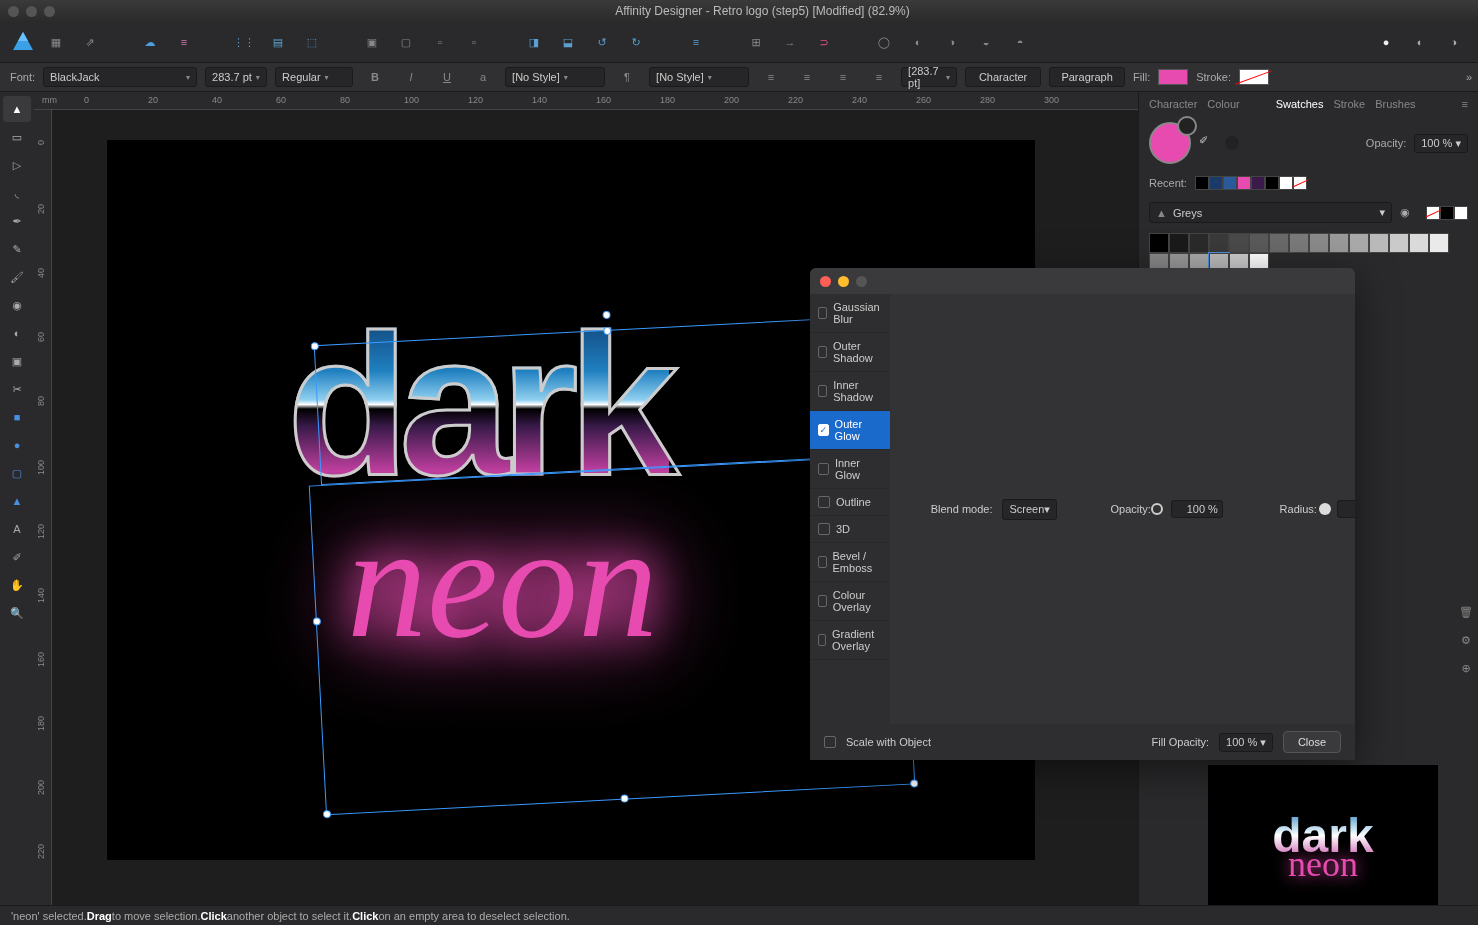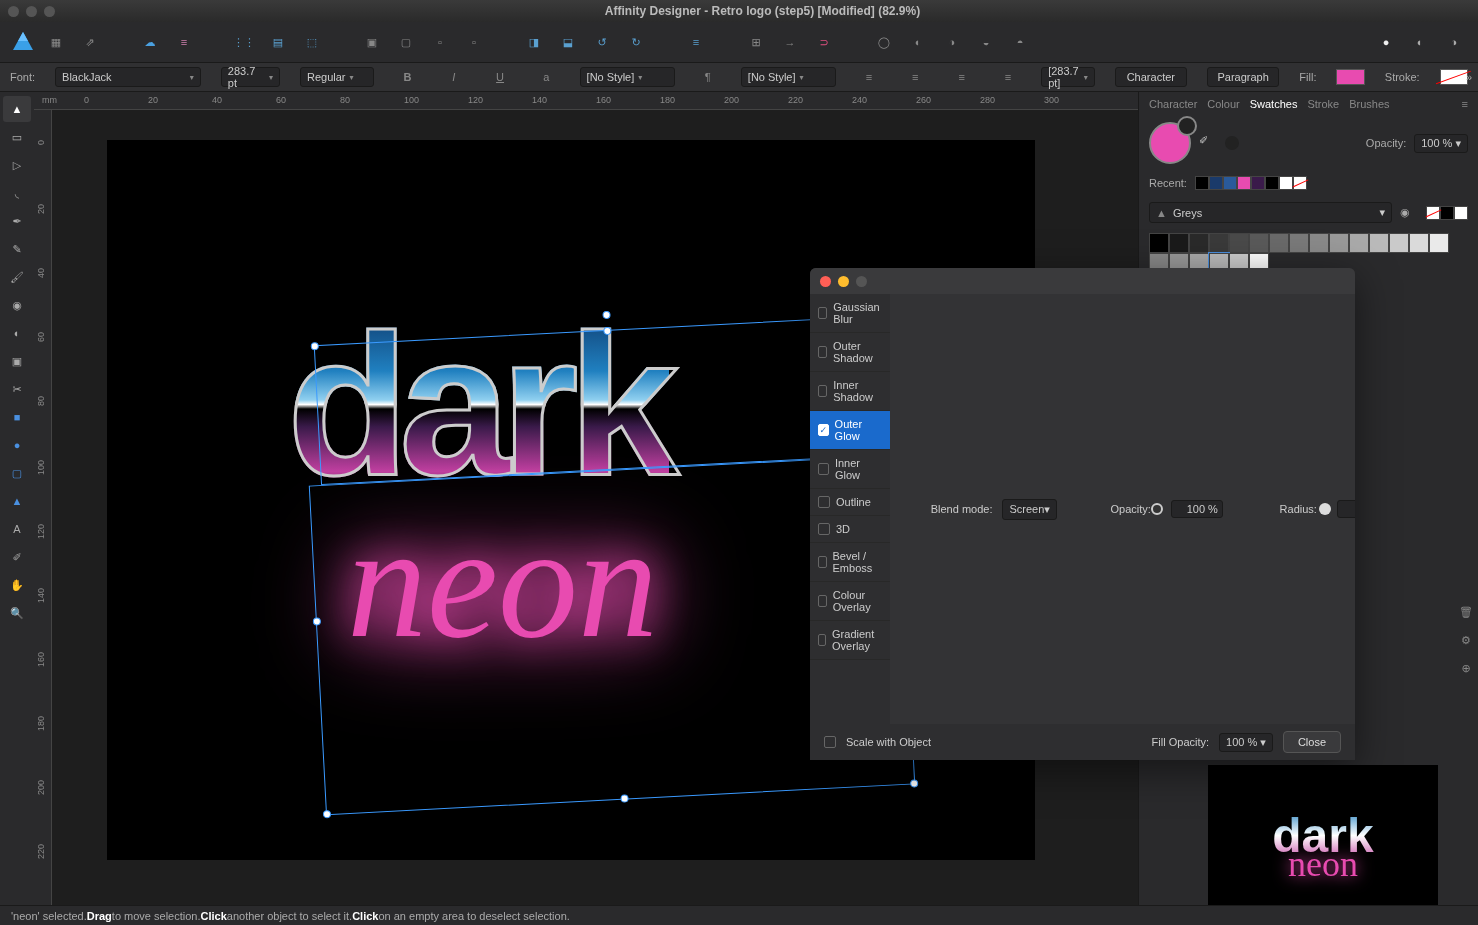--- a/index.html
+++ b/index.html
@@ -1,25 +1,25 @@
 <!DOCTYPE html>
 <html><head>
 <meta charset="utf-8">
 <style>
 * { margin:0; padding:0; box-sizing:border-box; font-family:-apple-system,BlinkMacSystemFont,"Segoe UI",sans-serif; }
 body { background:#1a1a1a; width:1478px; height:925px; overflow:hidden; color:#ccc; font-size:11px; position:relative; }
 .titlebar { height:22px; background:linear-gradient(#3a3a3a,#2a2a2a); display:flex; align-items:center; padding:0 8px; }
 .traffic { display:flex; gap:7px; }
 .traffic span { width:11px; height:11px; border-radius:50%; background:#555; }
-.title { flex:1; text-align:center; color:#bbb; font-size:12px;font-weight:bold; }
+.title { flex:1; text-align:center; color:#bbb; font-size:12px; }
 .toolbar { height:40px; background:#2a2a2c; display:flex; align-items:center; padding:0 10px; gap:6px; }
 .toolbar .logo { width:26px; height:26px; display:flex; align-items:center; justify-content:center; }
 .toolbar .sep { width:20px; }
 .tbtn { width:28px; height:28px; display:flex; align-items:center; justify-content:center; color:#888; border-radius:3px; }
-.contextbar { height:30px; background:#303032; display:flex; align-items:center; padding:0 10px; gap:20px; border-top:1px solid #1a1a1a; border-bottom:1px solid #1a1a1a; }
+.contextbar { height:30px; background:#303032; display:flex; align-items:center; padding:0 10px; gap:8px; border-top:1px solid #1a1a1a; border-bottom:1px solid #1a1a1a; }
 .ctxlabel { color:#aaa; font-size:11px; }
 .ctxsel { background:#262628; border:1px solid #1a1a1a; color:#ccc; padding:2px 6px; height:20px; display:flex; align-items:center; gap:4px; border-radius:3px; font-size:11px; }
 .ctxsel .chev { color:#888; font-size:8px; }
 .swatch { width:30px; height:16px; border:1px solid #555; }
 .main { display:flex; height:833px; position:relative; }
 .toolstrip { width:34px; background:#2a2a2c; display:flex; flex-direction:column; align-items:center; padding-top:4px; gap:2px; }
 .tool { width:28px; height:26px; display:flex; align-items:center; justify-content:center; color:#aaa; border-radius:3px; }
 .tool.active { background:#3a3a3c; color:#fff; }
 .rulers-canvas { flex:1; position:relative; background:#1e1e1e; }
 .ruler-h { height:18px; background:#2a2a2c; border-bottom:1px solid #444; position:relative; color:#888; font-size:9px; }
@@ -30,21 +30,21 @@
 .canvas { position:absolute; left:18px; top:18px; right:0; bottom:0; background:#1e1e1e; overflow:hidden; }
 .artboard { position:absolute; left:55px; top:30px; width:928px; height:720px; background:#000; }
 .neon-text { position:absolute; left:240px; top:350px; font-family:'Brush Script MT',cursive; font-size:160px; color:#e84bb0; filter:drop-shadow(0 0 20px #e84bb0) drop-shadow(0 0 40px #e84bb0); font-style:italic; }
 .dark-text { position:absolute; left:180px; top:150px; font-family:Arial,sans-serif; font-weight:900; font-size:200px; letter-spacing:-10px; }
 .dark-text span { background:linear-gradient(180deg,#0a2a5a 0%,#2080c0 35%,#90d0f0 48%,#fff 50%,#000 52%,#3a1a4a 60%,#c040a0 80%,#000 100%); -webkit-background-clip:text; background-clip:text; -webkit-text-fill-color:transparent; -webkit-text-stroke:3px #ccc; }
 .selbox { position:absolute; border:1px solid #3a9aff; pointer-events:none; }
 .handle { position:absolute; width:8px; height:8px; background:#fff; border:1px solid #3a9aff; border-radius:50%; }
 .rightpanel { width:340px; background:#2a2a2c; border-left:1px solid #1a1a1a; display:flex; flex-direction:column; }
 .paneltabs { display:flex; gap:10px; padding:6px 10px; font-size:11px; }
 .paneltabs span { color:#888; }
-.paneltabs span.active { color:#fff; }
+.paneltabs span.active { color:#fff;margin-left:26px; }
 .panelrow { display:flex; align-items:center; padding:6px 10px; gap:8px; }
 .colorcircle { width:42px; height:42px; border-radius:50%; background:#e84bb0; position:relative; border:2px solid #888; }
 .colorcircle .inner { position:absolute; width:20px; height:20px; border-radius:50%; background:#222; border:2px solid #888; right:-8px; top:-8px; }
 .opacitysel { background:#262628; border:1px solid #1a1a1a; padding:2px 6px; border-radius:3px; color:#ccc; font-size:11px; }
 .recent-sw { display:flex; gap:0; }
 .recent-sw span { width:14px; height:14px; border:1px solid #444; }
 .greysel { flex:1; background:#262628; border:1px solid #1a1a1a; padding:3px 6px; border-radius:3px; color:#ccc; font-size:11px; display:flex; align-items:center; gap:6px; }
 .greygrid { display:flex; flex-wrap:wrap; padding:4px 10px; gap:0; }
 .greygrid span { width:20px; height:20px; border:1px solid #444; }
 .iconbtns { position:absolute; right:0; top:510px; width:24px; display:flex; flex-direction:column; gap:8px; align-items:center; }

